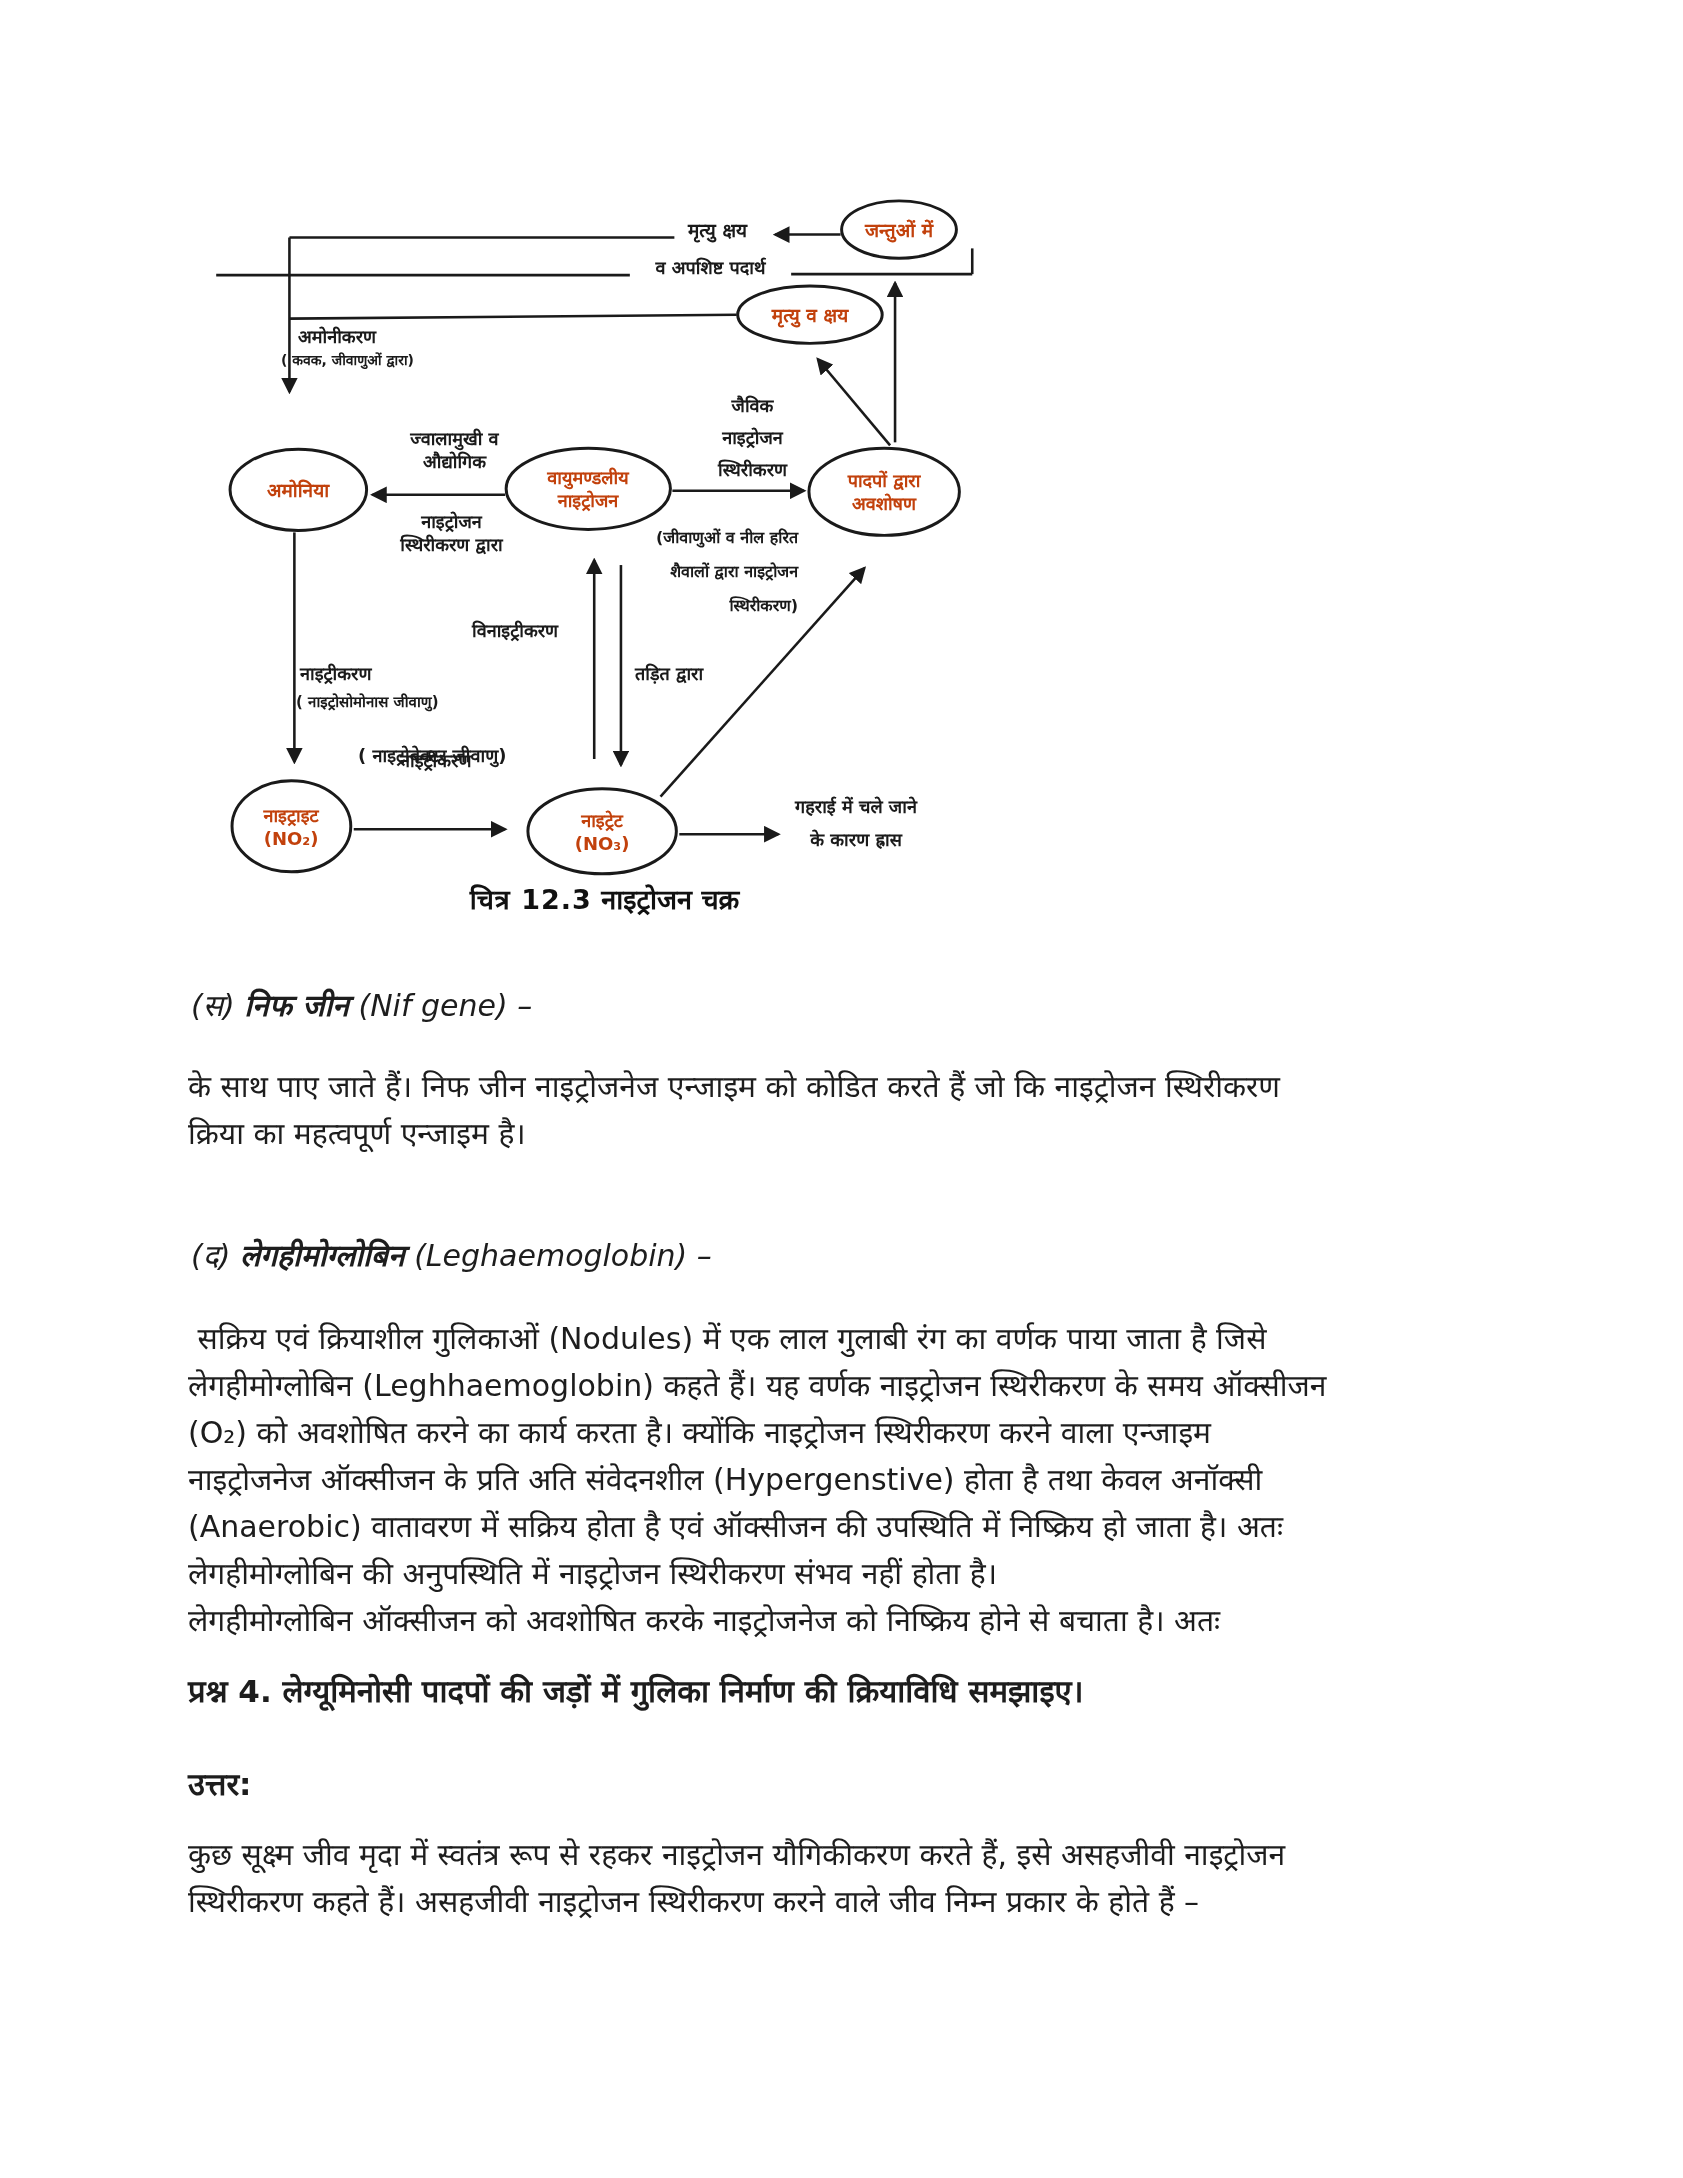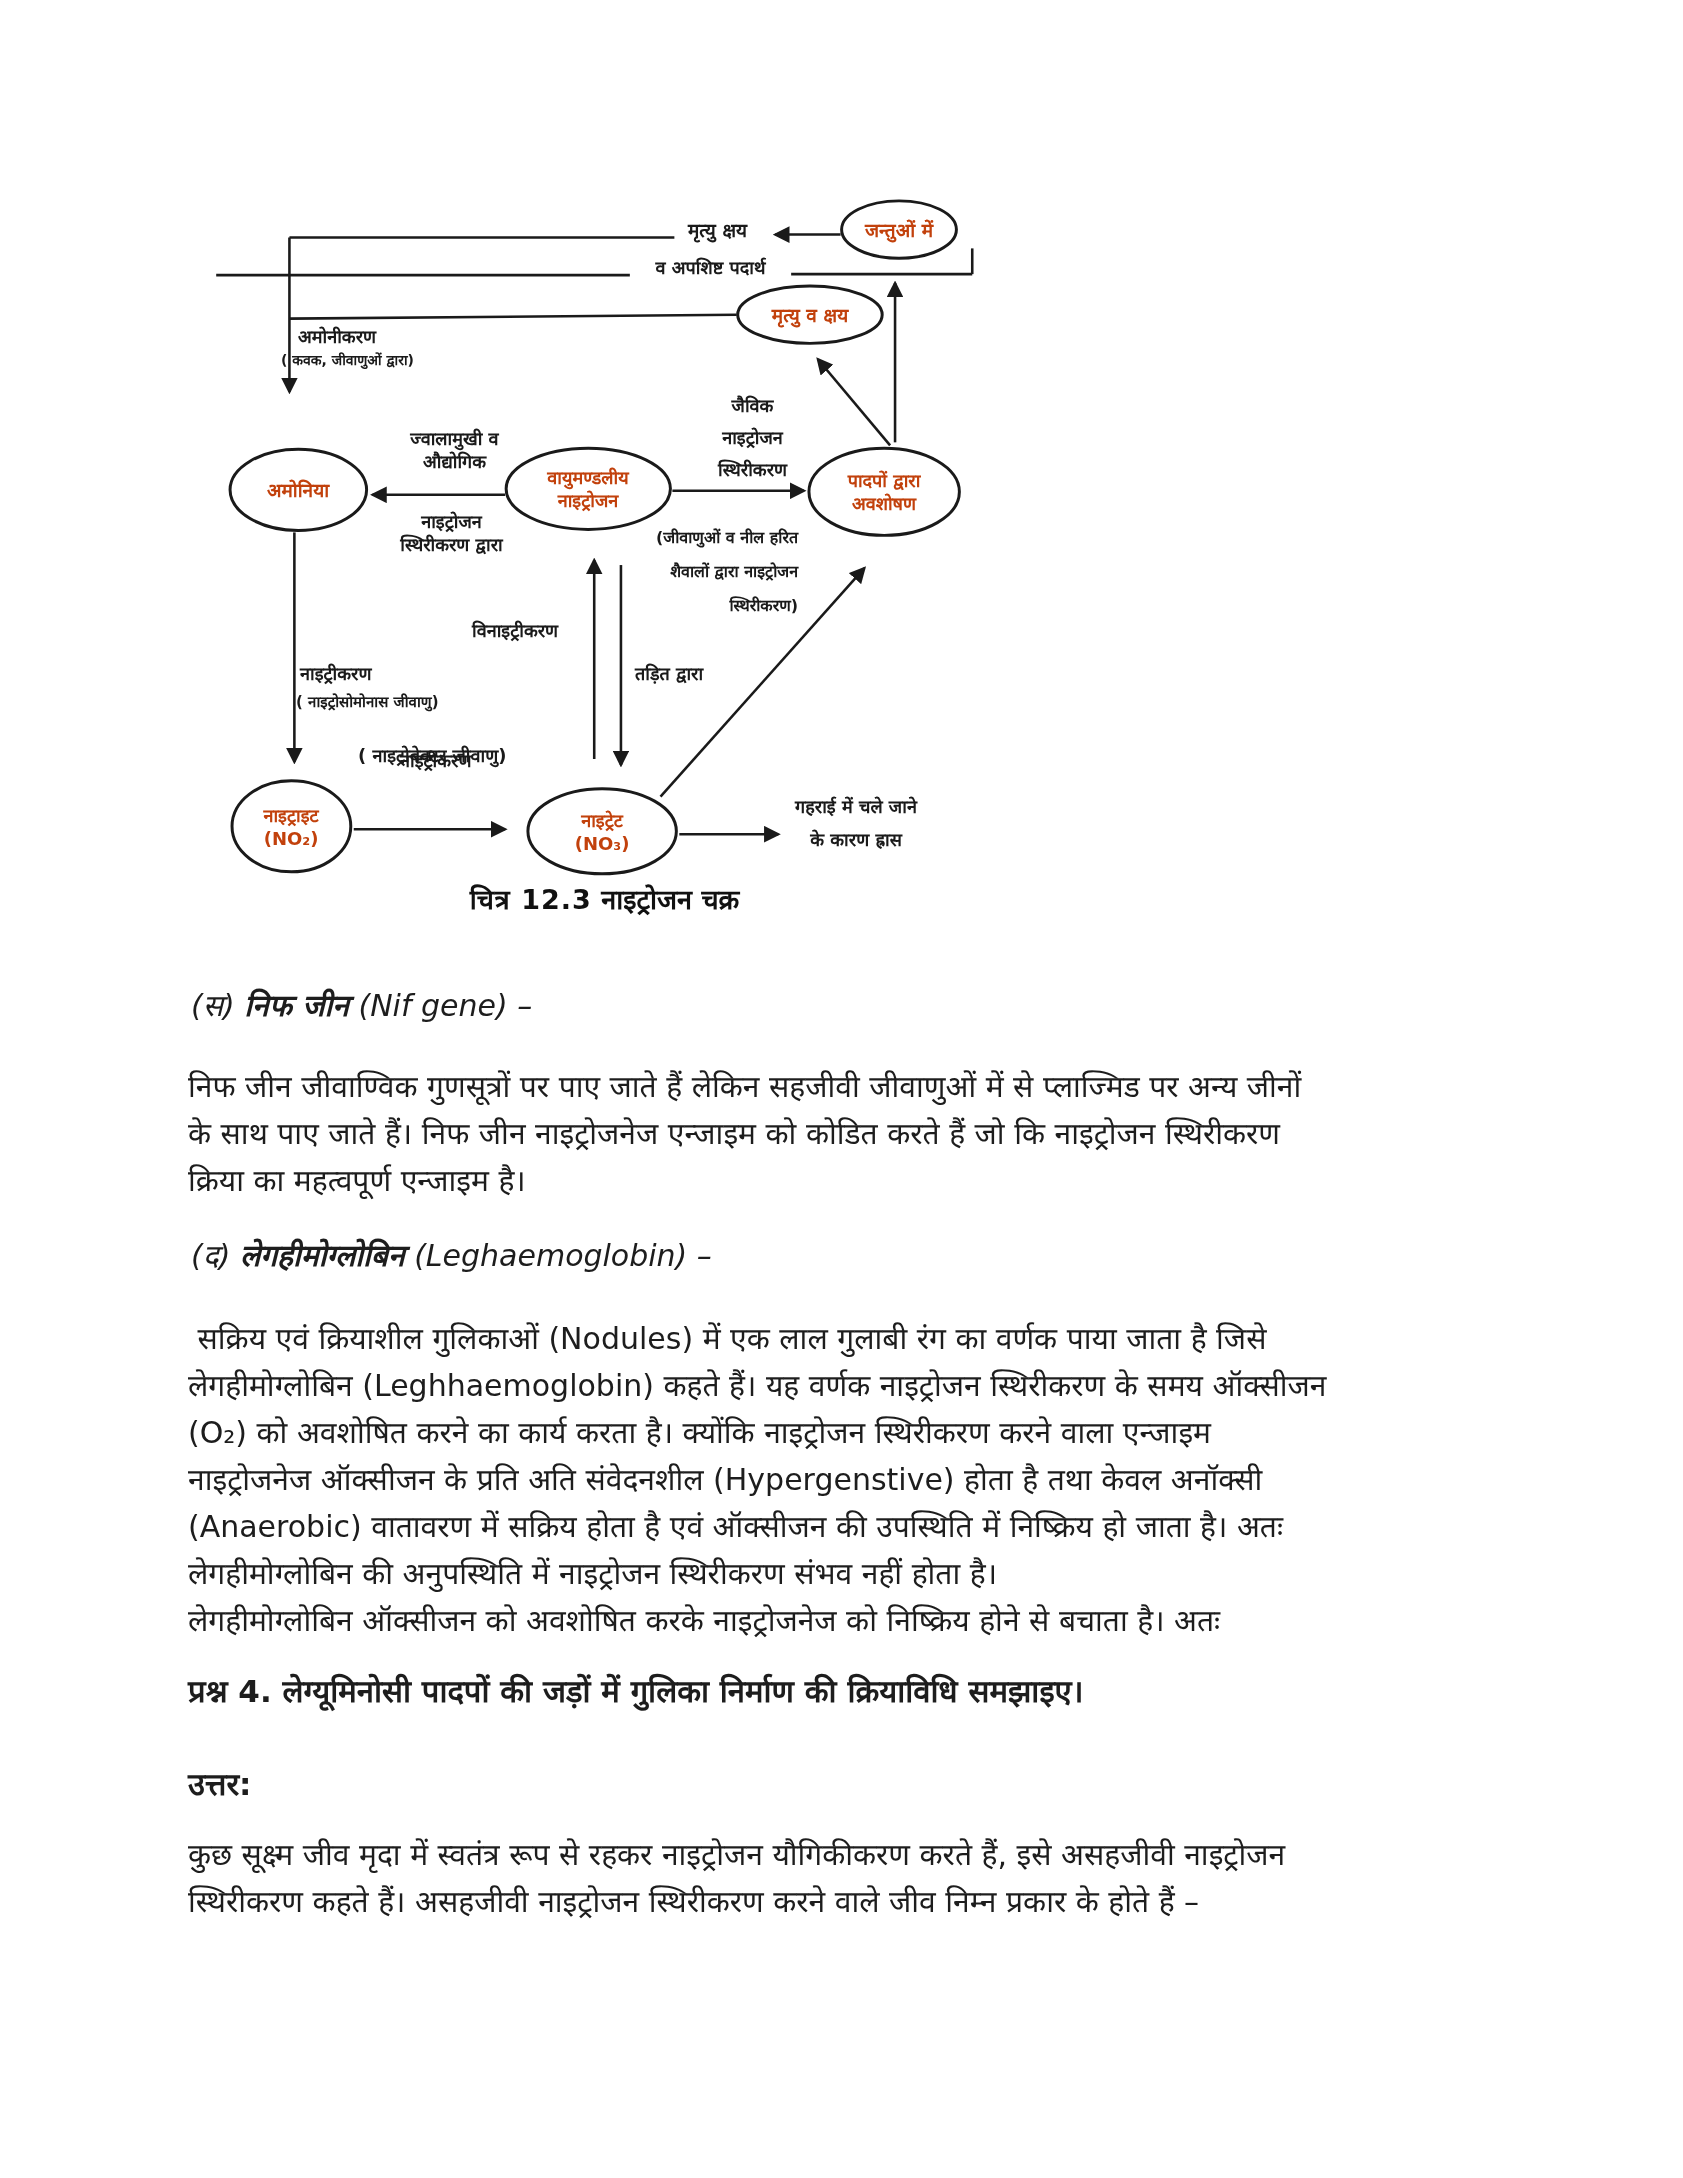--- a/index.html
+++ b/index.html
@@ -136,21 +136,20 @@
     <div class="caption">
       <span class="cap-num">चित्र 12.3</span><span class="cap-rest"> नाइट्रोजन चक्र</span>
     </div>
   </div>
 
   <div class="htext" style="top:986px;">
     <span>(स) </span><span class="bold">निफ जीन</span><span> (Nif gene) –</span>
   </div>
 
   <div class="para" style="top:1063px;">
-    <div class="line">निफ जीन जीवाण्विक गुणसूत्रों पर पाए जाते हैं लेकिन सहजीवी जीवाणुओं में से प्लाज्मिड पर अन्य जीनों</div>
     <div class="line">के साथ पाए जाते हैं। निफ जीन नाइट्रोजनेज एन्जाइम को कोडित करते हैं जो कि नाइट्रोजन स्थिरीकरण</div>
     <div class="line">क्रिया का महत्वपूर्ण एन्जाइम है।</div>
   </div>
 
   <div class="htext" style="top:1236px;">
     <span>(द) </span><span class="bold">लेगहीमोग्लोबिन</span><span> (Leghaemoglobin) –</span>
   </div>
 
   <div class="para" style="top:1315px;">
     <div class="line"> सक्रिय एवं क्रियाशील गुलिकाओं (Nodules) में एक लाल गुलाबी रंग का वर्णक पाया जाता है जिसे</div>

